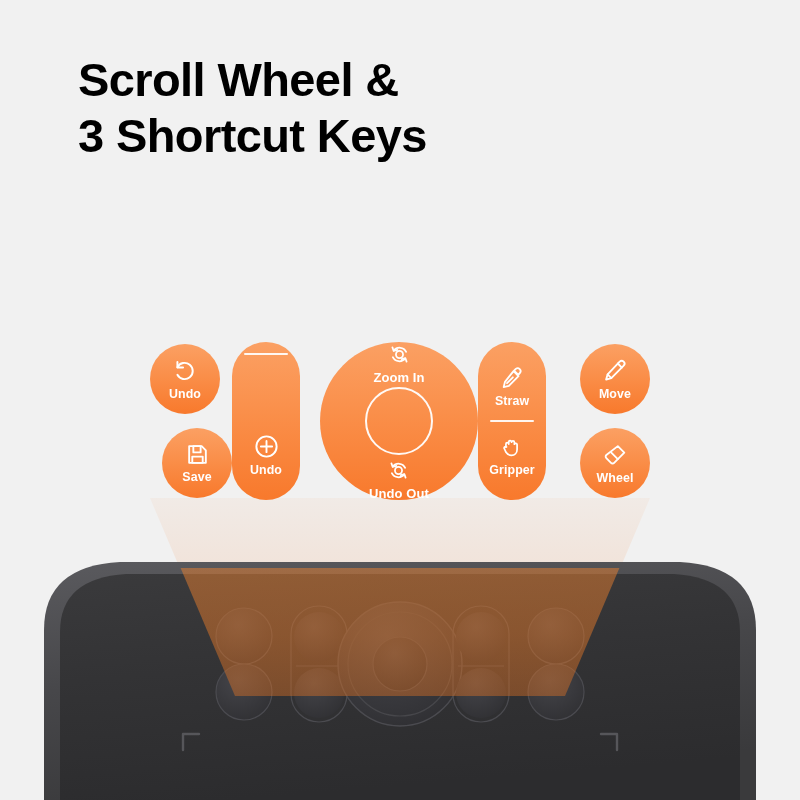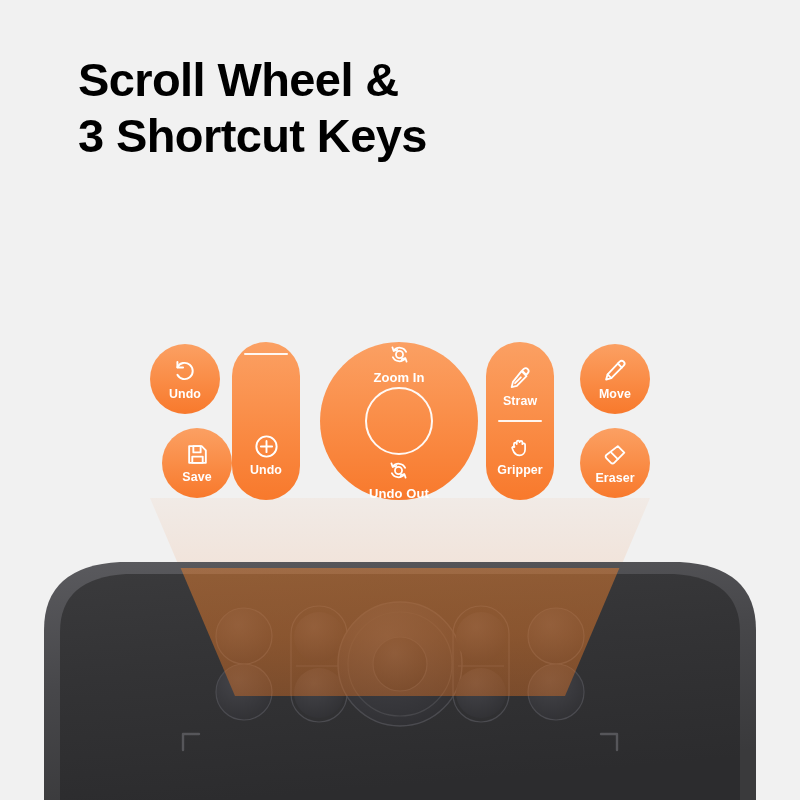--- a/index.html
+++ b/index.html
@@ -62,21 +62,21 @@
     line-height:1;margin-top:4px;white-space:nowrap;letter-spacing:.1px;
   }
   .wheel .lbl{font-size:13px;}
   .ico{display:block;}
 
   
   #b-undo1{left:0px;  top:2px;}
   #b-save {left:12px;  top:86px;}
   #p-left {left:82px; top:0px;}
   #b-wheel{left:170px;top:0px;}
-  #p-right{left:336px;top:0px;}
+  #p-right{left:328px;top:0px;}
   #b-brush{left:430px;top:2px;}
   #b-erase{left:430px;top:86px;}
 
   .wheel-ring{
     width:68px;height:68px;border:2.4px solid rgba(255,255,255,.95);
     border-radius:50%;box-sizing:border-box;margin:3px 0;
   }
   .zoom-row{display:flex;flex-direction:column;align-items:center;}
 </style>
 </head>
@@ -248,16 +248,16 @@
       <line x1="5.2" y1="15.1" x2="8.6" y2="18.5"></line>
     </svg>
     <span class="lbl">Move</span>
   </div>
 
   <div class="btn circ" id="b-erase">
     <svg class="ico" width="26" height="26" viewBox="0 0 24 24" fill="none" stroke="#fff" stroke-width="1.7" stroke-linecap="round" stroke-linejoin="round">
       <path d="M14.6 3.8 L20.6 9.8 L11.2 19.2 a2 2 0 0 1-2.9 0 L4 14.9 a2 2 0 0 1 0-2.9z"></path>
       <line x1="8.6" y1="9.8" x2="14.6" y2="15.8"></line>
     </svg>
-    <span class="lbl">Eraser</span>
+    <span class="lbl">Wheel</span>
   </div>
 
 </div>
 
 </body></html>

